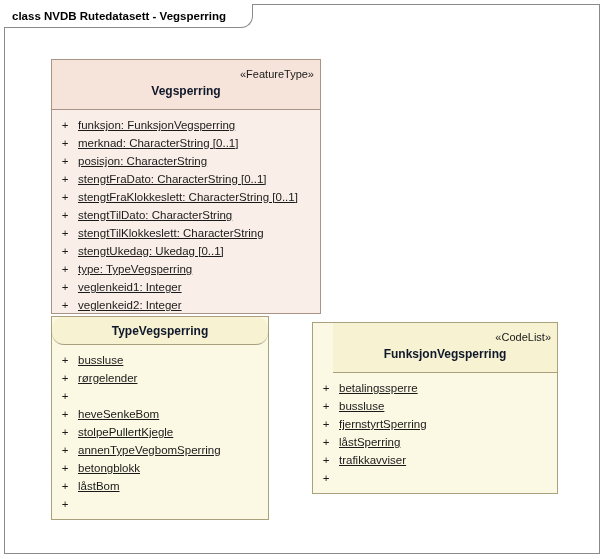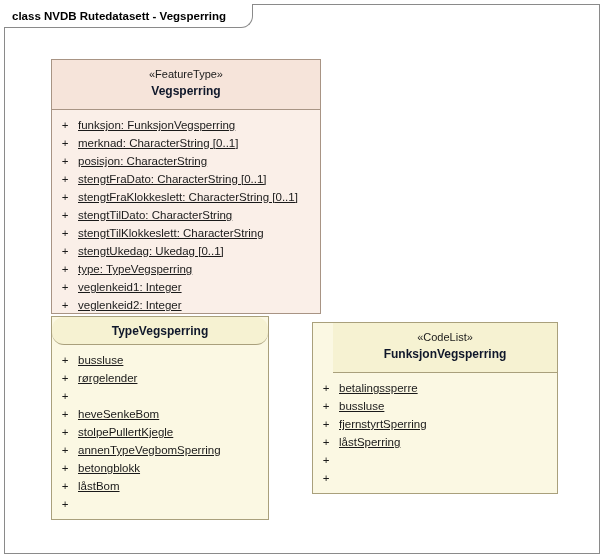--- a/index.html
+++ b/index.html
@@ -60,20 +60,21 @@
   .umlbox .header {
     box-sizing: border-box;
     padding: 7px 6px 7px 6px;
     text-align: center;
     border-bottom: 1px solid #9a8f7a;
   }
   .umlbox .stereotype {
     font-size: 11px;
     color: #1a1a1a;
     line-height: 15px;
+    text-align: right;
   }
   .umlbox .name {
     font-size: 12px;
     font-weight: bold;
     color: #0f172a;
     line-height: 16px;
     margin-top: 1px;
   }
   .umlbox .attrs {
     padding: 6px 0 8px 0;
@@ -266,20 +267,21 @@
       <div class="attr-row">
         <span class="attr-vis">+</span>
         <span class="attr-text">fjernstyrtSperring</span>
       </div>
       <div class="attr-row">
         <span class="attr-vis">+</span>
         <span class="attr-text">låstSperring</span>
       </div>
       <div class="attr-row">
         <span class="attr-vis">+</span>
+        <span class="attr-text">trafikkavviser</span>
       </div>
       <div class="attr-row">
         <span class="attr-vis">+</span>
       </div>
     </div>
   </div>
 
 </div>
 
 </body></html>

